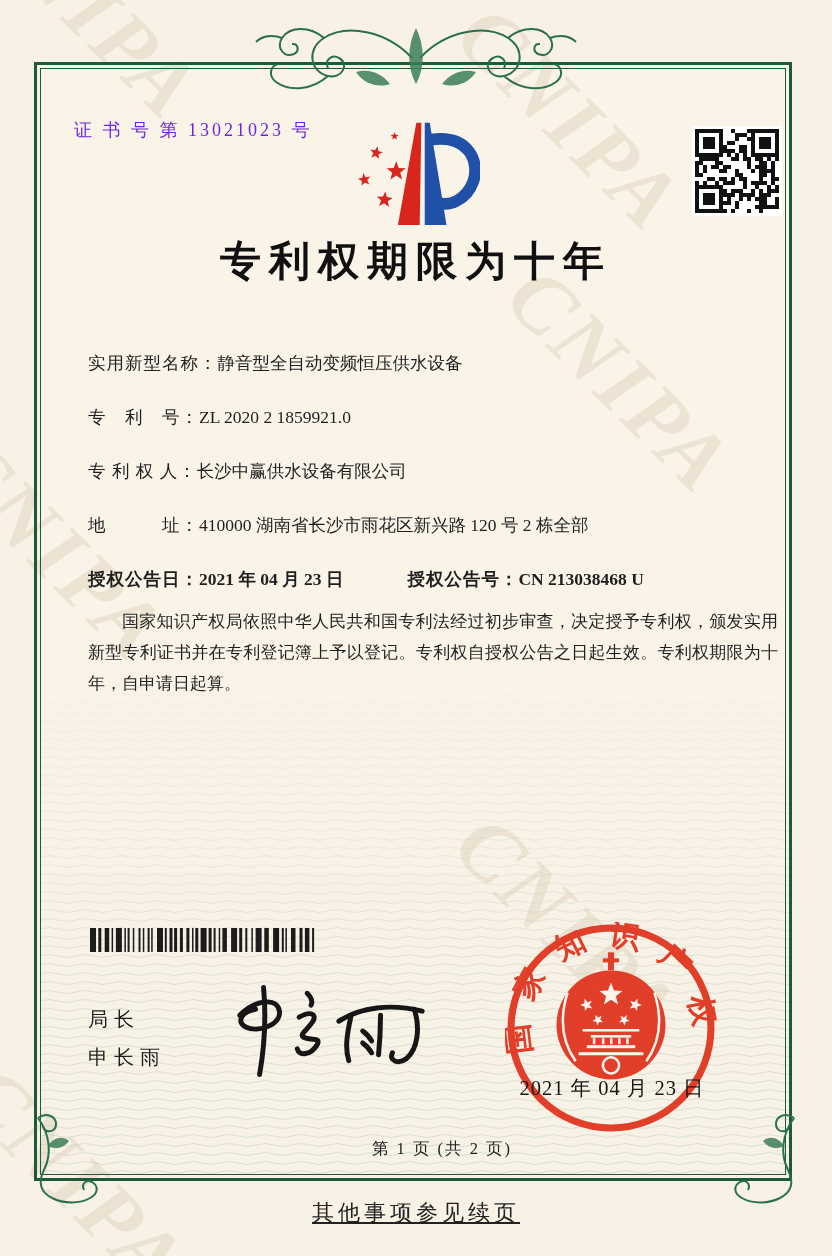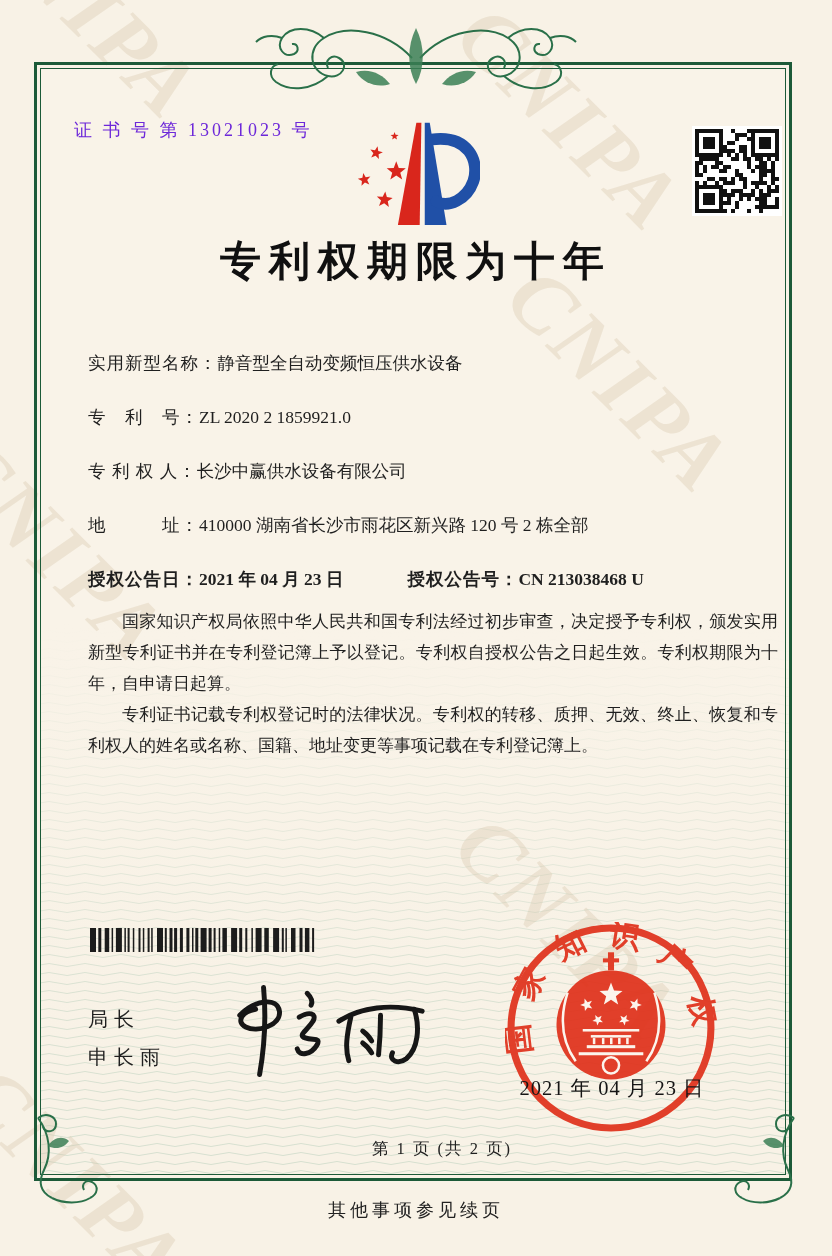--- a/index.html
+++ b/index.html
@@ -45,21 +45,21 @@
   #barcode{position:absolute;left:88px;top:928px;width:232px;height:24px;z-index:5;}
   .director-title{position:absolute;left:88px;top:1006px;z-index:5;font-size:20px;letter-spacing:6px;}
   .director-name{position:absolute;left:88px;top:1044px;z-index:5;font-size:20px;letter-spacing:6px;}
   #signature{position:absolute;left:212px;top:980px;width:228px;height:102px;z-index:5;}
   #signature path{stroke:#161616;stroke-width:5;fill:none;stroke-linecap:round;stroke-linejoin:round;}
   #seal{position:absolute;left:505px;top:922px;width:212px;height:212px;z-index:6;opacity:.93;}
   .seal-date{position:absolute;left:492px;top:1074px;width:240px;text-align:center;z-index:7;
     font-size:20.5px;letter-spacing:1px;color:#151515;}
   .page-info{position:absolute;left:0;top:1138px;width:100%;text-align:center;z-index:5;font-size:16.5px;letter-spacing:2px;margin-left:26px;}
   .footer-note{position:absolute;left:0;top:1198px;width:100%;text-align:center;z-index:5;
-    font-size:18px;letter-spacing:4px;color:#222;}
+    font-size:22px;letter-spacing:4px;color:#222;text-decoration:underline;}
 </style>
 </head>
 <body>
 
 <svg id="waves" viewBox="0 0 752 1110" preserveAspectRatio="none">
     <path d="M0 6 q9 -3 18 0 t18 0 q9 -3 18 0 t18 0 q9 -3 18 0 t18 0 q9 -3 18 0 t18 0 q9 -3 18 0 t18 0 q9 -3 18 0 t18 0 q9 -3 18 0 t18 0 q9 -3 18 0 t18 0 q9 -3 18 0 t18 0 q9 -3 18 0 t18 0 q9 -3 18 0 t18 0 q9 -3 18 0 t18 0 q9 -3 18 0 t18 0 q9 -3 18 0 t18 0 q9 -3 18 0 t18 0 q9 -3 18 0 t18 0 q9 -3 18 0 t18 0 q9 -3 18 0 t18 0 q9 -3 18 0 t18 0 q9 -3 18 0 t18 0 q9 -3 18 0 t18 0"></path>
     <path d="M0 15 q9 -3 18 0 t18 0 q9 -3 18 0 t18 0 q9 -3 18 0 t18 0 q9 -3 18 0 t18 0 q9 -3 18 0 t18 0 q9 -3 18 0 t18 0 q9 -3 18 0 t18 0 q9 -3 18 0 t18 0 q9 -3 18 0 t18 0 q9 -3 18 0 t18 0 q9 -3 18 0 t18 0 q9 -3 18 0 t18 0 q9 -3 18 0 t18 0 q9 -3 18 0 t18 0 q9 -3 18 0 t18 0 q9 -3 18 0 t18 0 q9 -3 18 0 t18 0 q9 -3 18 0 t18 0 q9 -3 18 0 t18 0 q9 -3 18 0 t18 0 q9 -3 18 0 t18 0"></path>
     <path d="M0 24 q9 -3 18 0 t18 0 q9 -3 18 0 t18 0 q9 -3 18 0 t18 0 q9 -3 18 0 t18 0 q9 -3 18 0 t18 0 q9 -3 18 0 t18 0 q9 -3 18 0 t18 0 q9 -3 18 0 t18 0 q9 -3 18 0 t18 0 q9 -3 18 0 t18 0 q9 -3 18 0 t18 0 q9 -3 18 0 t18 0 q9 -3 18 0 t18 0 q9 -3 18 0 t18 0 q9 -3 18 0 t18 0 q9 -3 18 0 t18 0 q9 -3 18 0 t18 0 q9 -3 18 0 t18 0 q9 -3 18 0 t18 0 q9 -3 18 0 t18 0 q9 -3 18 0 t18 0"></path>
     <path d="M0 33 q9 -3 18 0 t18 0 q9 -3 18 0 t18 0 q9 -3 18 0 t18 0 q9 -3 18 0 t18 0 q9 -3 18 0 t18 0 q9 -3 18 0 t18 0 q9 -3 18 0 t18 0 q9 -3 18 0 t18 0 q9 -3 18 0 t18 0 q9 -3 18 0 t18 0 q9 -3 18 0 t18 0 q9 -3 18 0 t18 0 q9 -3 18 0 t18 0 q9 -3 18 0 t18 0 q9 -3 18 0 t18 0 q9 -3 18 0 t18 0 q9 -3 18 0 t18 0 q9 -3 18 0 t18 0 q9 -3 18 0 t18 0 q9 -3 18 0 t18 0 q9 -3 18 0 t18 0"></path>
     <path d="M0 42 q9 -3 18 0 t18 0 q9 -3 18 0 t18 0 q9 -3 18 0 t18 0 q9 -3 18 0 t18 0 q9 -3 18 0 t18 0 q9 -3 18 0 t18 0 q9 -3 18 0 t18 0 q9 -3 18 0 t18 0 q9 -3 18 0 t18 0 q9 -3 18 0 t18 0 q9 -3 18 0 t18 0 q9 -3 18 0 t18 0 q9 -3 18 0 t18 0 q9 -3 18 0 t18 0 q9 -3 18 0 t18 0 q9 -3 18 0 t18 0 q9 -3 18 0 t18 0 q9 -3 18 0 t18 0 q9 -3 18 0 t18 0 q9 -3 18 0 t18 0 q9 -3 18 0 t18 0"></path>
@@ -410,21 +410,20 @@
     <span class="field-label">专 利 权 人：</span><span>长沙中赢供水设备有限公司</span>
   </div>
   <div class="field-row">
     <span class="field-label">地　　　址：</span><span>410000 湖南省长沙市雨花区新兴路 120 号 2 栋全部</span>
   </div>
   <div class="field-row grant-row">
     <span class="field-label">授权公告日：</span><span>2021 年 04 月 23 日</span><span class="grant-gap"></span><span class="field-label">授权公告号：</span><span>CN 213038468 U</span>
   </div>
   <div class="paras">
     <p>国家知识产权局依照中华人民共和国专利法经过初步审查，决定授予专利权，颁发实用新型专利证书并在专利登记簿上予以登记。专利权自授权公告之日起生效。专利权期限为十年，自申请日起算。</p>
-    <p>专利证书记载专利权登记时的法律状况。专利权的转移、质押、无效、终止、恢复和专利权人的姓名或名称、国籍、地址变更等事项记载在专利登记簿上。</p>
   </div>
 </div>
 
 <svg id="barcode" viewBox="0 0 232 24" preserveAspectRatio="none">
   <g id="barcode-bars">
       <rect x="2.0" y="0" width="6" height="24" fill="#1c1c1c"></rect>
       <rect x="10.3" y="0" width="3" height="24" fill="#1c1c1c"></rect>
       <rect x="16.7" y="0" width="4.5" height="24" fill="#1c1c1c"></rect>
       <rect x="23.6" y="0" width="1.5" height="24" fill="#1c1c1c"></rect>
       <rect x="27.9" y="0" width="6" height="24" fill="#1c1c1c"></rect>

